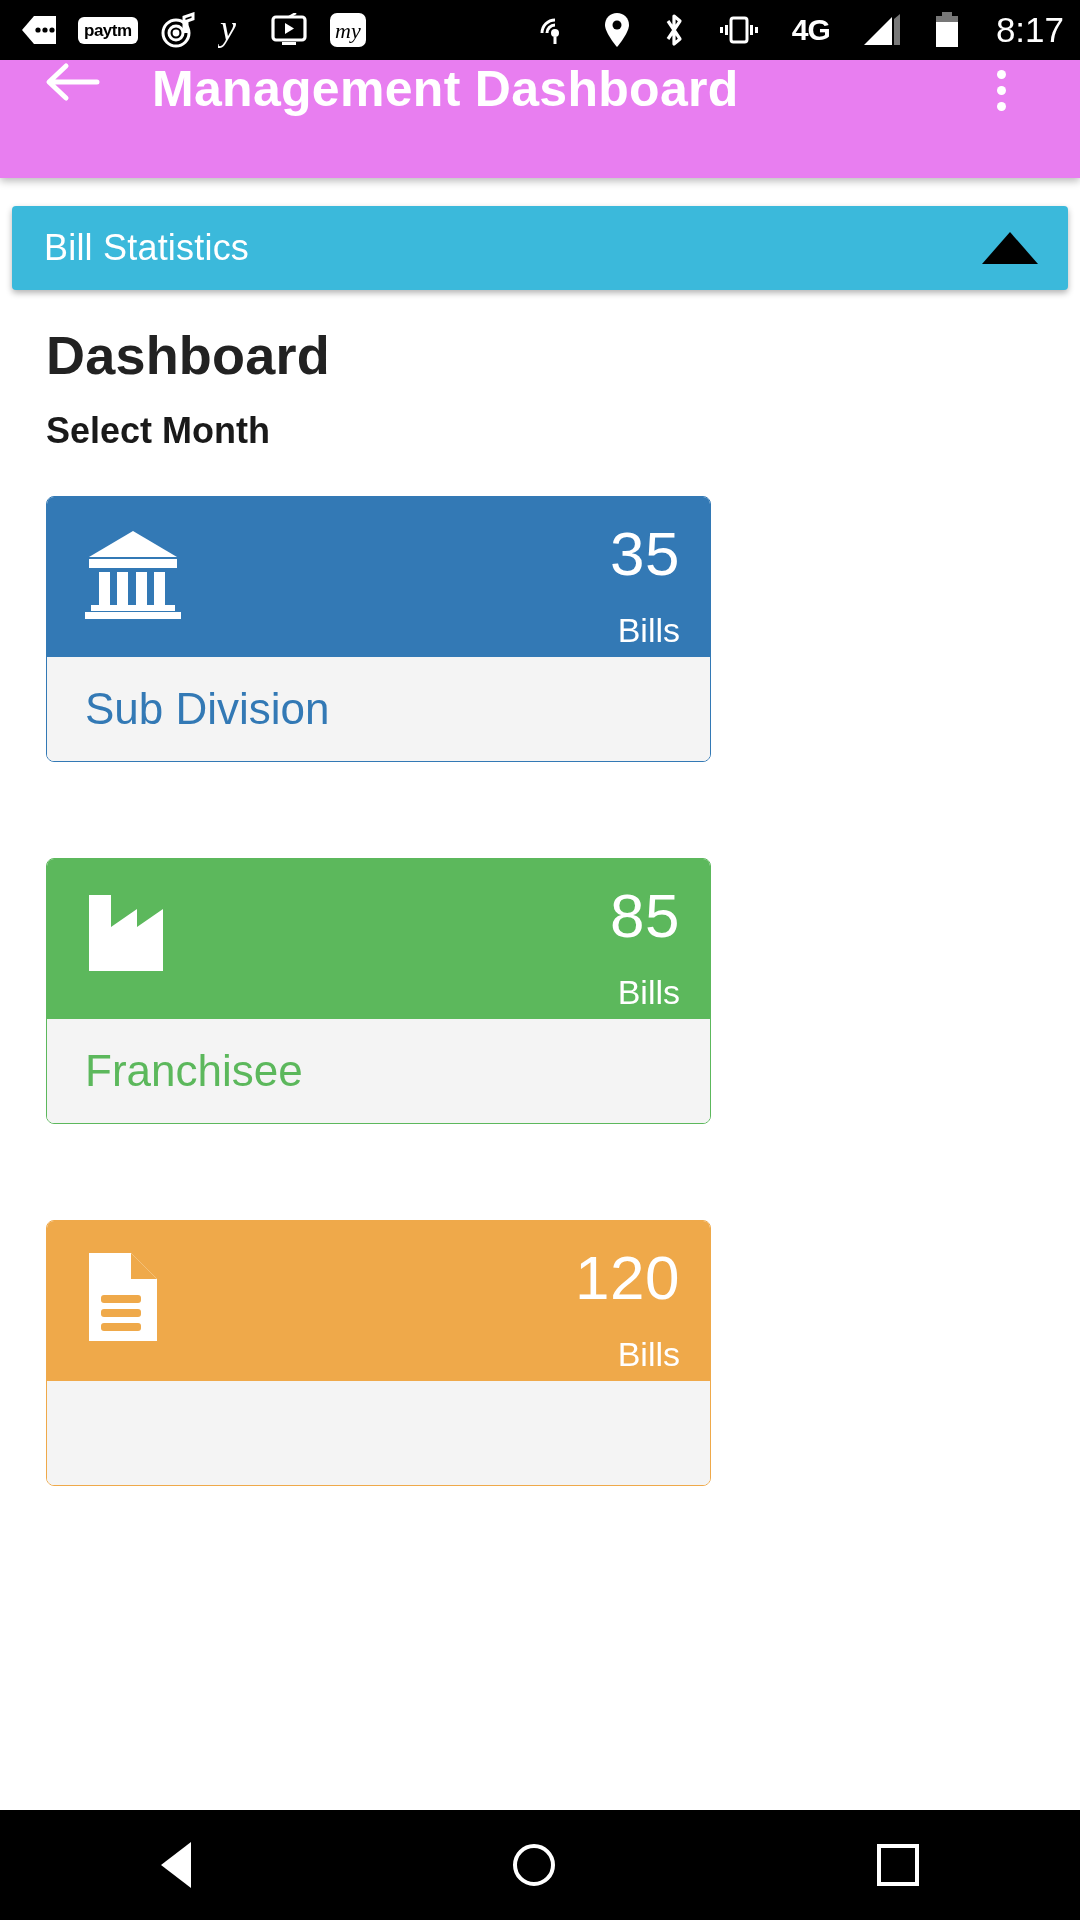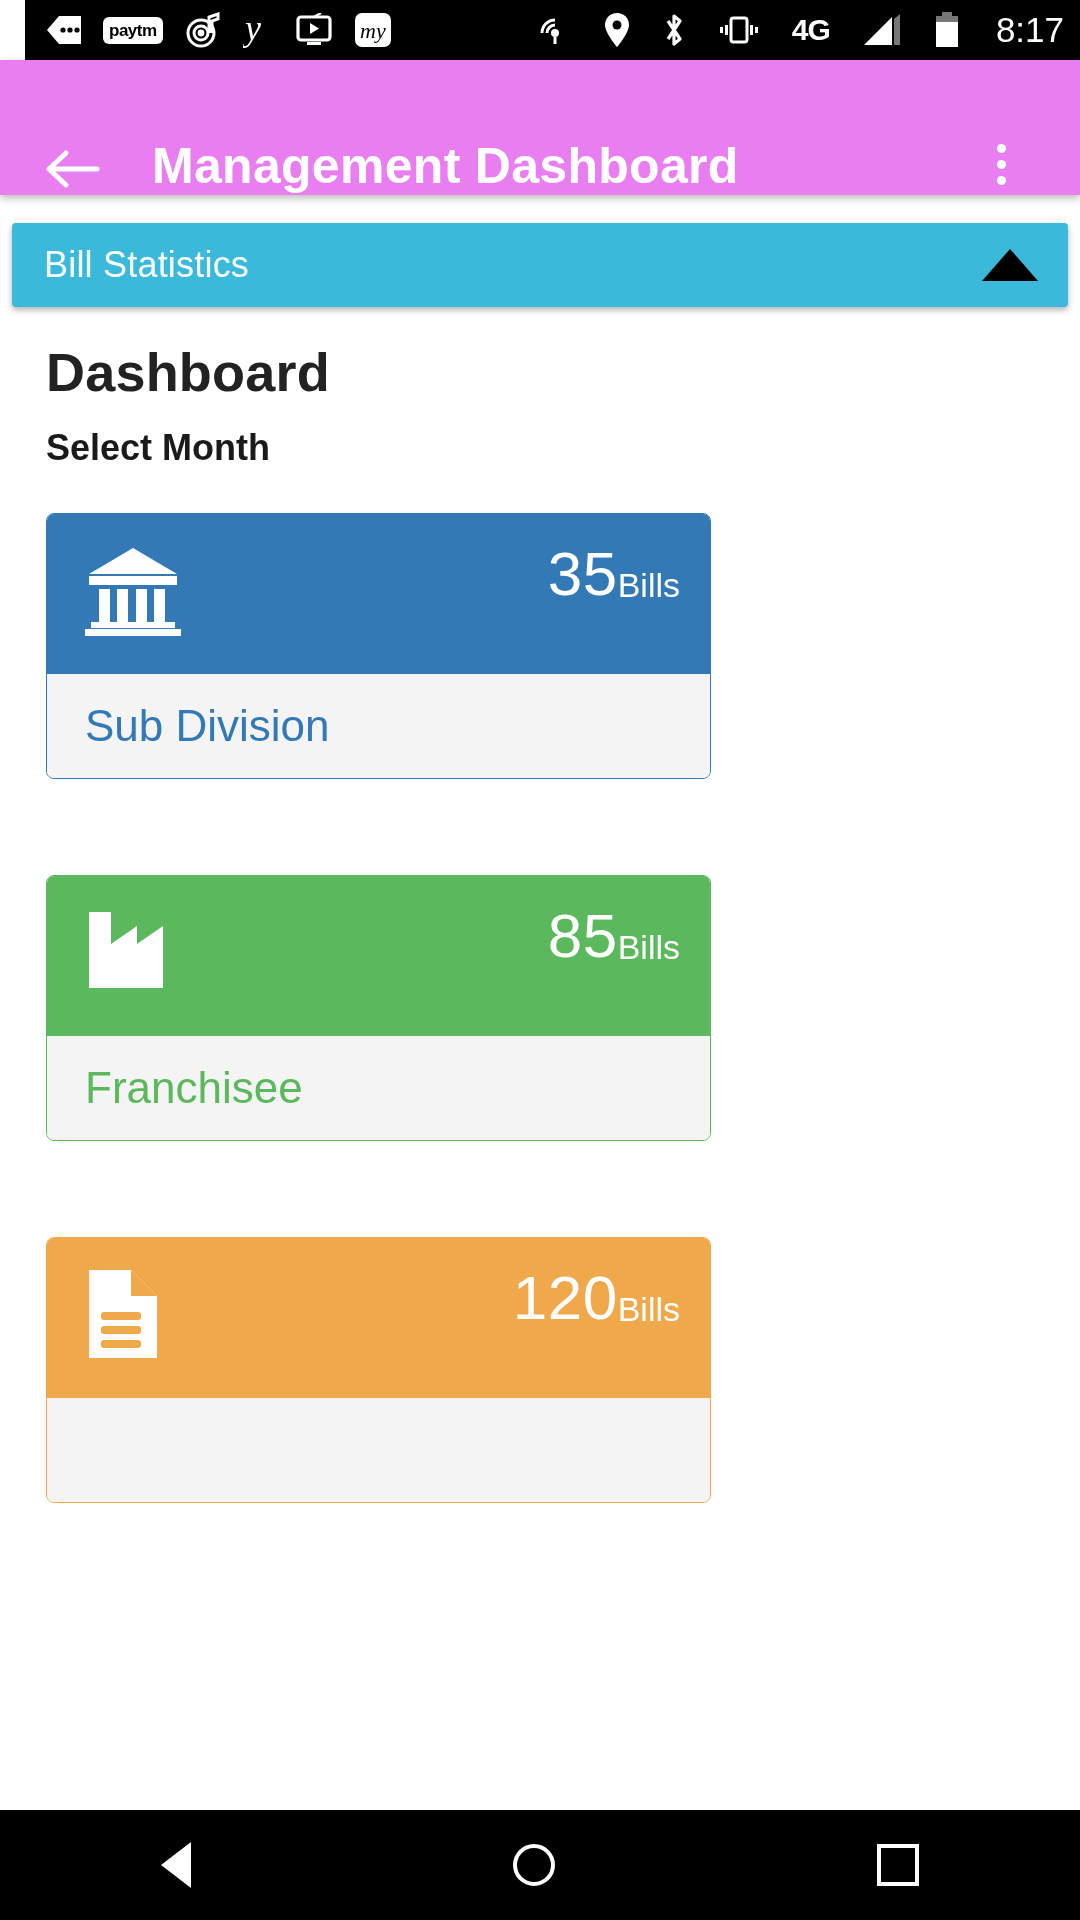--- a/index.html
+++ b/index.html
@@ -9,38 +9,37 @@
     font-family:"Liberation Sans", sans-serif;
     overflow:hidden;
   }
 
   
   .statusbar{
     height:60px; background:#000000;
     display:flex; 
     padding:0 16px 0 22px;
     color:#ffffff;
-    margin-left:25px;
   }
   .sb-left{ display:flex; align-items:center; gap:22px; flex:0 0 auto; }
   .sb-spacer{ flex:1 1 auto; }
   .sb-right{ display:flex; align-items:center; gap:32px; flex:0 0 auto; }
   .sb-icon{ display:flex; align-items:center; justify-content:center; }
   .sb-badge{
     background:#ffffff; color:#000000; border-radius:6px;
     font-size:17px; font-weight:bold; letter-spacing:-.5px;
     padding:5px 6px; line-height:1;
   }
   .sb-4g{ font-size:30px; font-weight:700; line-height:1; letter-spacing:-1px; }
   .sb-time{ font-size:35px; font-weight:400; letter-spacing:0; margin-left:4px; }
 
   
   .appbar{
-    height:135px; background:#e87ef0;
-    display:flex; align-items:flex-end;
+    height:118px; background:#e87ef0;
+    display:flex; align-items:flex-start;
     padding:0 62px 0 44px;
     box-shadow:0 3px 8px rgba(0,0,0,.28);
     position:relative; z-index:5;
   }
   .appbar-title{
     color:#ffffff; font-size:50px; font-weight:bold;
     margin-left:52px; letter-spacing:.3px; white-space:nowrap;
   }
   .appbar-spacer{ flex:1 1 auto; }
   .kebab{ display:flex; flex-direction:column; gap:7px; padding:10px 12px; }
@@ -111,21 +110,21 @@
     border:1px solid transparent;
   }
   .card-top{
     height:160px; position:relative;
     display:flex; align-items:flex-start;
     padding:26px 30px 0 38px;
   }
   .card-icon{ flex:0 0 auto; margin-top:4px; }
   .card-nums{
     margin-left:auto; text-align:right; color:#ffffff;
-    display:flex; align-items:flex-end;
+    display:flex; flex-direction:column; align-items:flex-end;
   }
   .card-count{ font-size:62px; font-weight:400; line-height:1; letter-spacing:.5px; }
   .card-unit{ font-size:34px; font-weight:400; margin-top:26px; }
   .card-foot{
     background:#f4f4f4; height:104px;
     display:flex; align-items:center;
     padding:0 38px;
   }
   .card-foot span{ font-size:44px; font-weight:400; }
 

